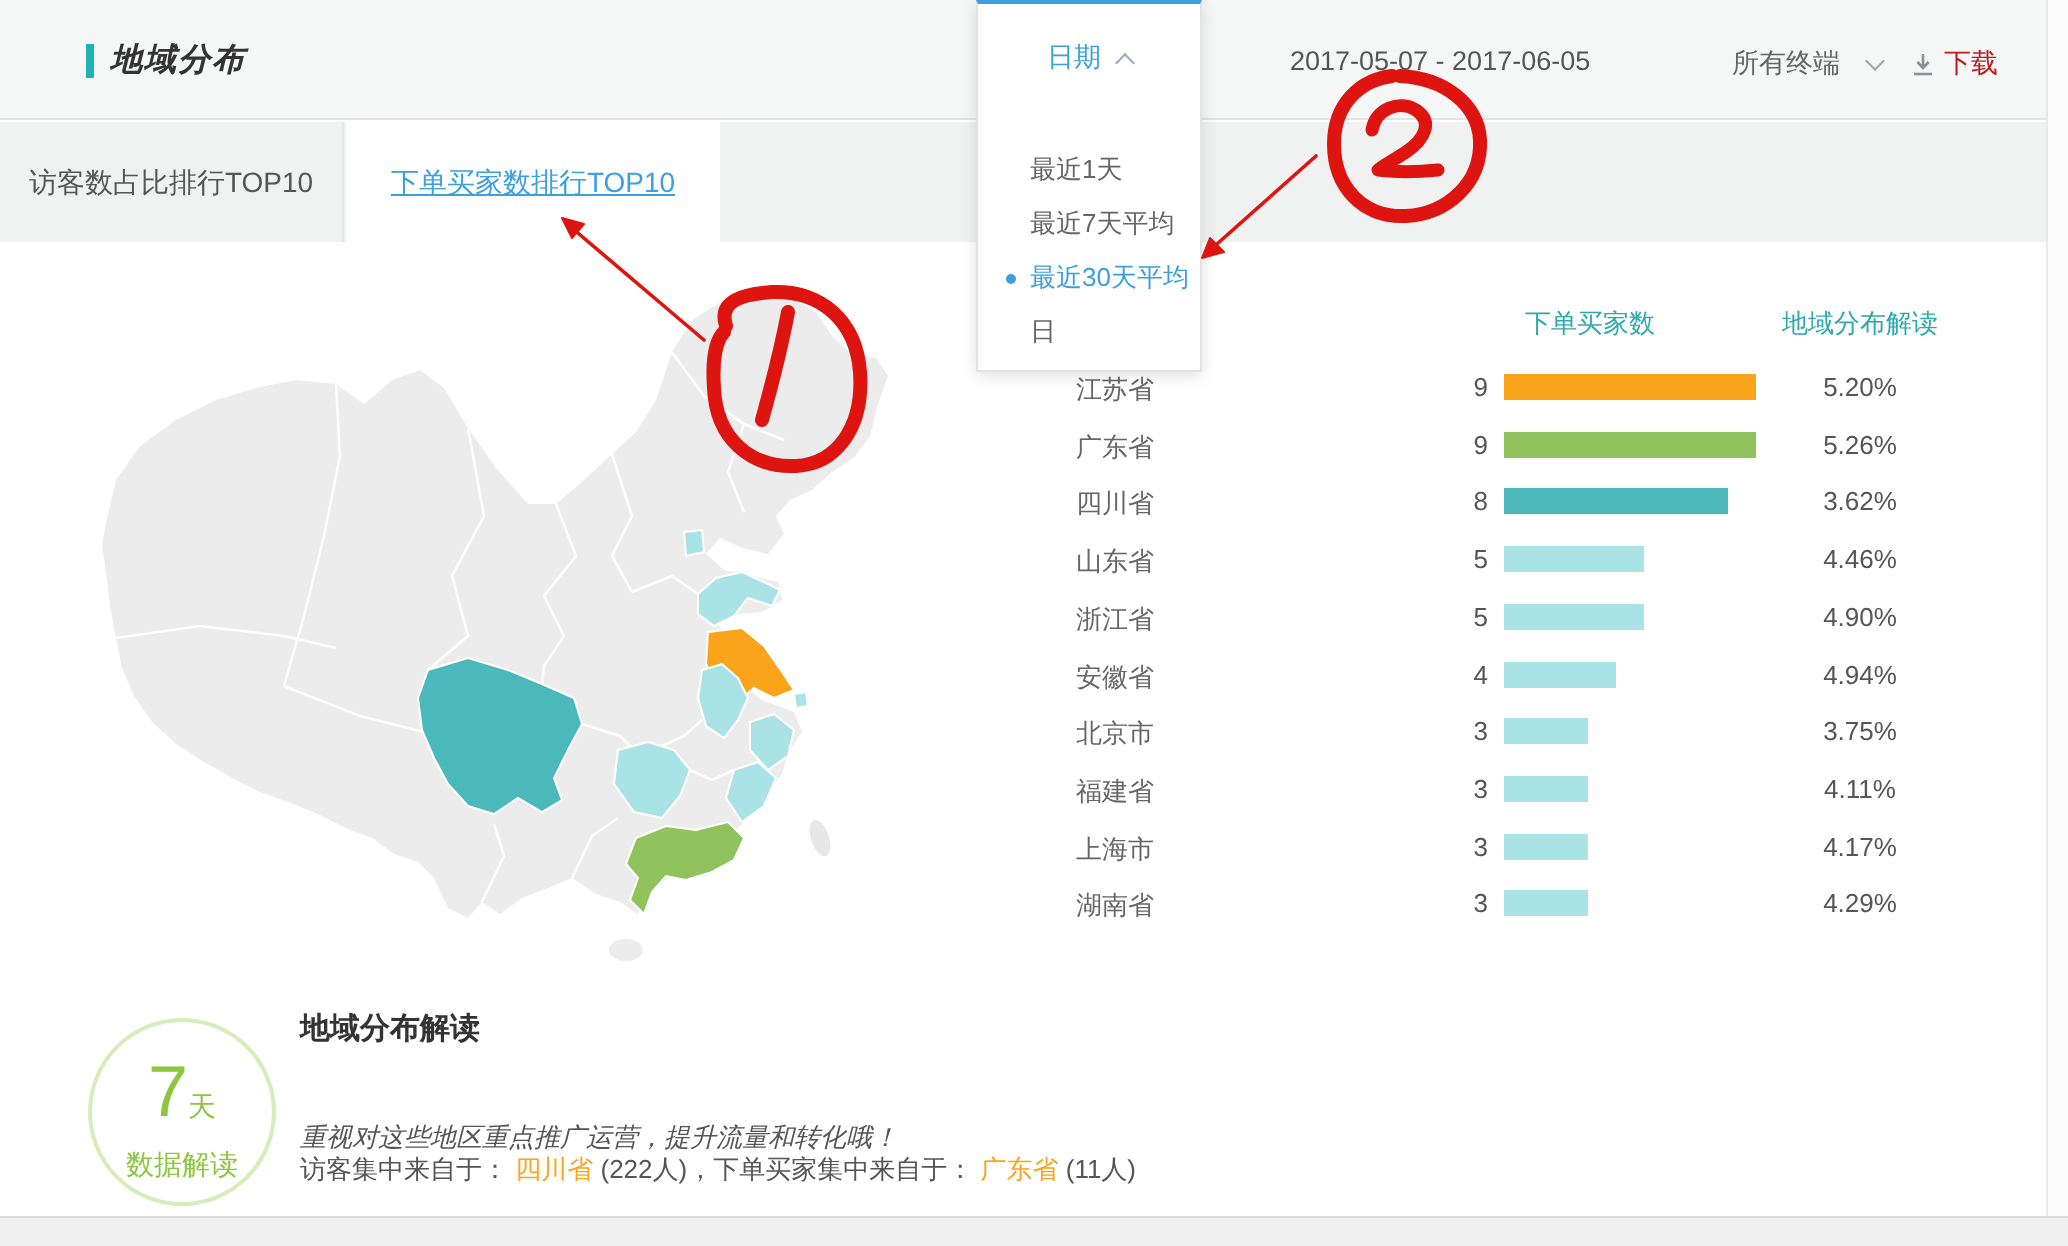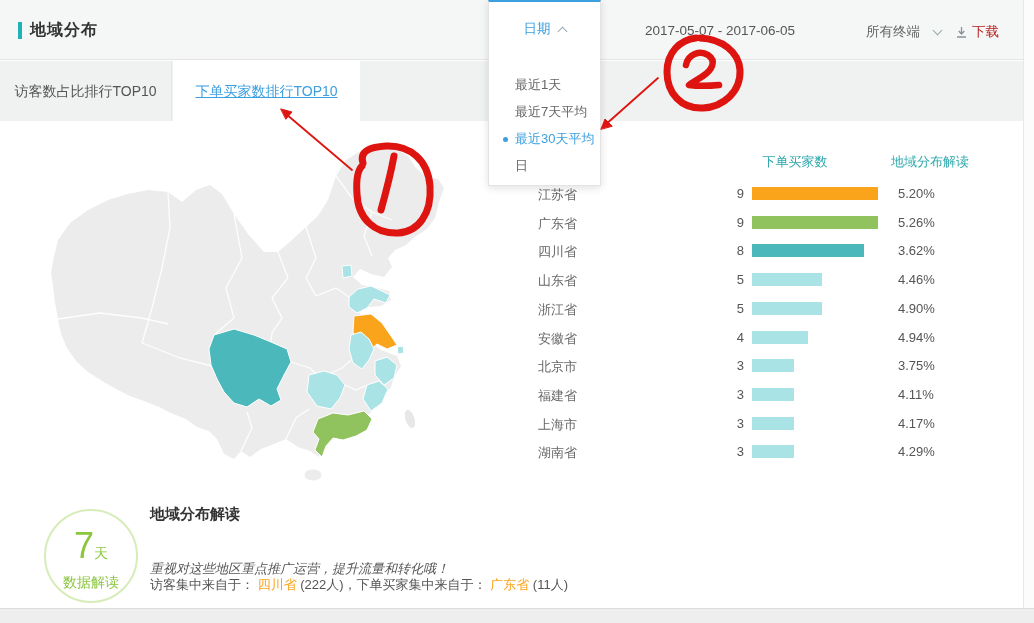--- a/index.html
+++ b/index.html
@@ -2,21 +2,21 @@
 <html><head>
 <meta charset="utf-8">
 <style>
   * { margin:0; padding:0; box-sizing:border-box; }
   html,body { width:1034px; height:623px; }
   body { font-family:"Liberation Sans","DejaVu Sans",sans-serif; background:#fff; overflow:hidden; }
   #app { position:relative; width:1034px; height:623px; background:#fff; }
 
   
   .topbar { position:absolute; left:0; top:0; width:1023px; height:60px; background:#f5f6f6; border-bottom:1px solid #e4e4e4; }
-  .title-wrap { position:absolute; left:18px; top:20px; display:flex; align-items:center; }
+  .title-wrap { position:absolute; left:43px; top:20px; display:flex; align-items:center;font-style:italic; }
   .title-bar { width:4px; height:17px; background:#1fb3b7; margin-right:8px; }
   .page-title { font-size:16px; font-weight:bold; color:#333; letter-spacing:1px; }
   .date-range { position:absolute; left:645px; top:23px; font-size:13.5px; color:#555; }
   .terminal { position:absolute; left:866px; top:23px; font-size:13.5px; color:#666; cursor:pointer; }
   .chev-down { display:inline-block; width:7px; height:7px; border-right:1.5px solid #9aa; border-bottom:1.5px solid #9aa; transform:rotate(45deg); margin-left:14px; position:relative; top:-2px; }
   .chev-up { display:inline-block; width:7px; height:7px; border-left:1.5px solid #9ab; border-top:1.5px solid #9ab; transform:rotate(45deg); margin-left:8px; position:relative; top:2px; }
   .download { position:absolute; left:955px; top:23px; font-size:13.5px; color:#b91c1c; cursor:pointer; display:flex; align-items:center; }
   .download svg { margin-right:4px; }
 
   
@@ -28,21 +28,21 @@
   
   .content { position:absolute; left:0; top:121px; width:1023px; height:487px; background:#fff; }
 
   
   .col-head { position:absolute; font-size:13px; color:#2da8ac; text-align:center; }
   .head1 { left:740px; top:153px; width:110px; }
   .head2 { left:885px; top:153px; width:90px; }
   .trow-label { position:absolute; left:538px; width:130px; font-size:13px; color:#666; }
   .trow-val { position:absolute; left:706px; width:38px; font-size:13px; color:#555; text-align:right; }
   .trow-bar { position:absolute; left:752px; height:13px; }
-  .trow-pct { position:absolute; left:898px; width:64px; font-size:13px; color:#555; text-align:left; }
+  .trow-pct { position:absolute; left:898px; width:64px; font-size:13px; color:#555; text-align:center; }
 
   
   .map-svg { position:absolute; left:20px; top:128px; }
 
   
   .dropdown { position:absolute; left:488px; top:0; width:113px; height:186px; background:#fff; border:1px solid #e3e3e3; border-top:2px solid #3b9fe0; box-shadow:0 2px 8px rgba(0,0,0,.12); z-index:20; }
   .dd-head { position:absolute; left:0; top:18px; width:100%; text-align:center; font-size:13.5px; color:#3b9fe0; cursor:pointer; }
   .dd-item { position:absolute; left:0; width:100%; height:27px; line-height:27px; padding-left:26px; font-size:13px; color:#666; cursor:pointer; }
   .dd-item.sel { color:#3b9fe0; }
   .dd-dot { position:absolute; left:14px; top:12px; width:5px; height:5px; border-radius:50%; background:#3b9fe0; }

